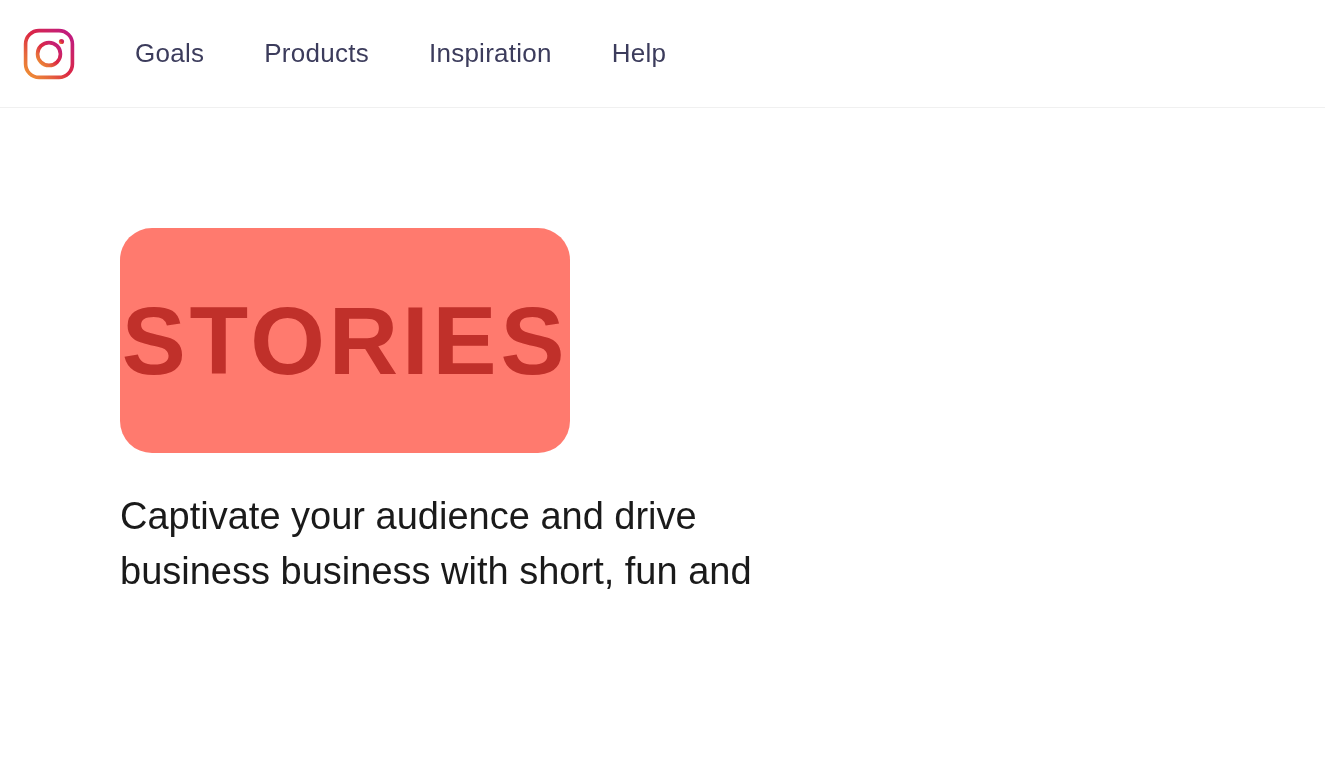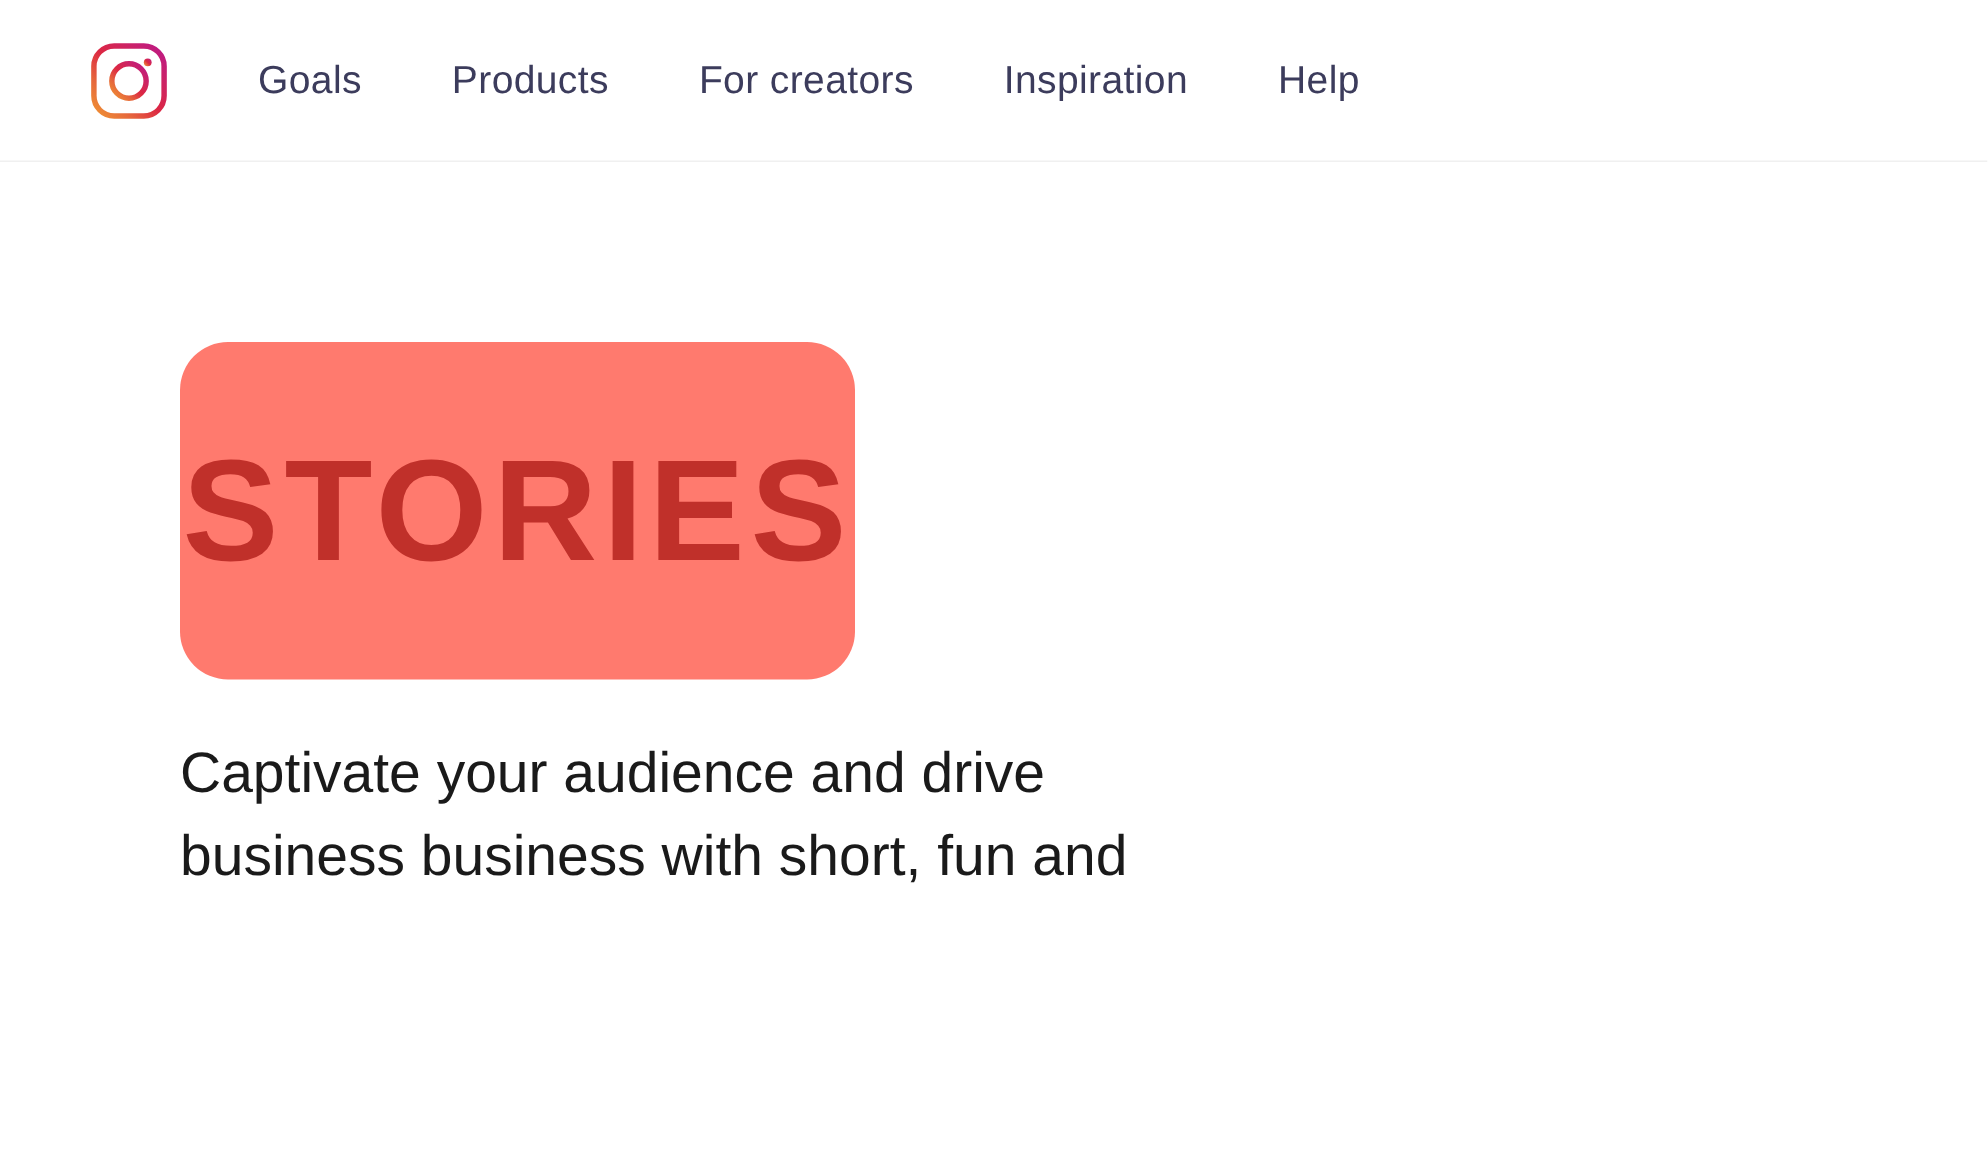--- a/index.html
+++ b/index.html
@@ -13,21 +13,21 @@
       height: 768px;
       background: #ffffff;
       font-family: -apple-system, BlinkMacSystemFont, 'Segoe UI', Helvetica, Arial, sans-serif;
       overflow: hidden;
     }
 
     
     .navbar {
       display: flex;
       align-items: center;
-      padding: 0 60px;
+      padding: 0 23px;
       height: 108px;
       border-bottom: 1px solid #f0f0f0;
     }
 
     .logo-wrap {
       display: flex;
       align-items: center;
       margin-right: 60px;
     }
 
@@ -112,23 +112,20 @@
   </div>
 
   <ul class="nav-links">
     <li>
       <a href="#">Goals</a>
     </li>
     <li>
       <a href="#">Products</a>
     </li>
     <li>
-      <a href="#">For creators</a>
-    </li>
-    <li>
       <a href="#">Inspiration</a>
     </li>
     <li>
       <a href="#">Help</a>
     </li>
   </ul>
 </nav>
 
 <main class="main-content">
 

